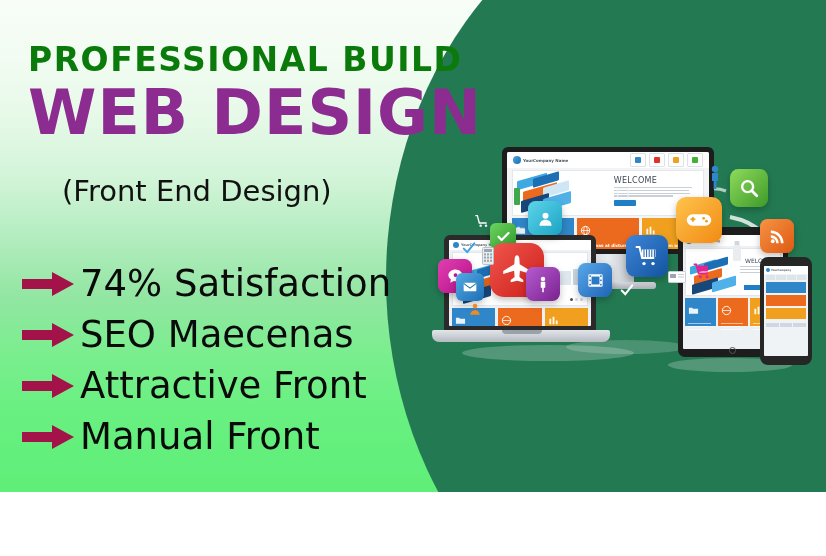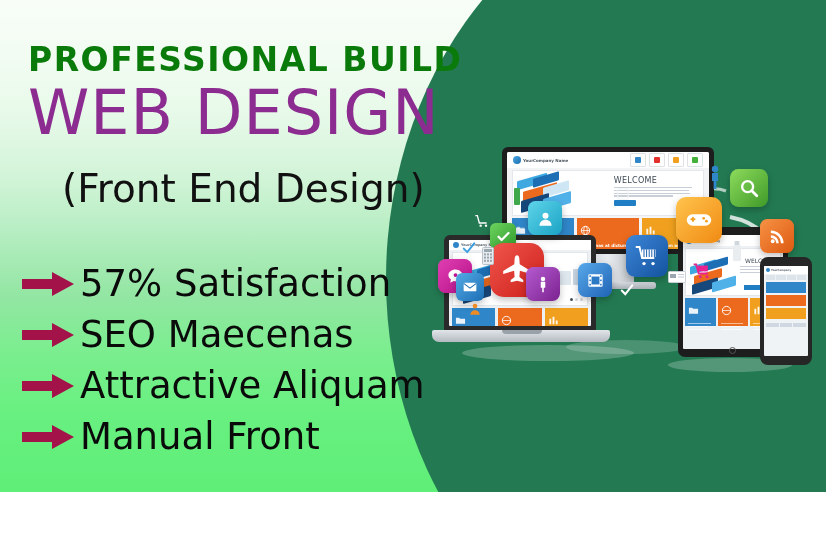--- a/index.html
+++ b/index.html
@@ -60,31 +60,31 @@
     font-weight: bold;
     color: #0a7a0a;
     letter-spacing: 1.5px;
     white-space: nowrap;
   }
   #web-design {
     position: absolute;
     left: 28px;
     top: 80px;
     font-size: 62px;
-    font-weight: normal;
+    font-weight: bold;
     color: #8c2b90;
     letter-spacing: 1px;
     line-height: 1.05;
     white-space: nowrap;
   }
   #front-end {
     position: absolute;
     left: 62px;
-    top: 166px;
-    font-size: 39px;
+    top: 174px;
+    font-size: 29px;
     font-weight: normal;
     color: #111111;
     white-space: nowrap;
   }
 
   
   #feature-list {
     position: absolute;
     left: 22px;
     top: 258px;
@@ -247,35 +247,35 @@
     <div id="front-end">(Front End Design)</div>
   </div>
 
   <div id="feature-list">
 
 
     <div class="feature-row">
       <svg class="arrow-icon" viewBox="0 0 52 26">
         <path d="M0 8 H30 V1 L52 13 L30 25 V18 H0 Z" fill="#a3134a"></path>
       </svg>
-      <span class="feature-text">57% Satisfaction</span>
+      <span class="feature-text">74% Satisfaction</span>
     </div>
 
     <div class="feature-row">
       <svg class="arrow-icon" viewBox="0 0 52 26">
         <path d="M0 8 H30 V1 L52 13 L30 25 V18 H0 Z" fill="#a3134a"></path>
       </svg>
       <span class="feature-text">SEO Maecenas</span>
     </div>
 
     <div class="feature-row">
       <svg class="arrow-icon" viewBox="0 0 52 26">
         <path d="M0 8 H30 V1 L52 13 L30 25 V18 H0 Z" fill="#a3134a"></path>
       </svg>
-      <span class="feature-text">Attractive Aliquam</span>
+      <span class="feature-text">Attractive Front</span>
     </div>
 
     <div class="feature-row">
       <svg class="arrow-icon" viewBox="0 0 52 26">
         <path d="M0 8 H30 V1 L52 13 L30 25 V18 H0 Z" fill="#a3134a"></path>
       </svg>
       <span class="feature-text">Manual Front</span>
     </div>
 
   </div>

